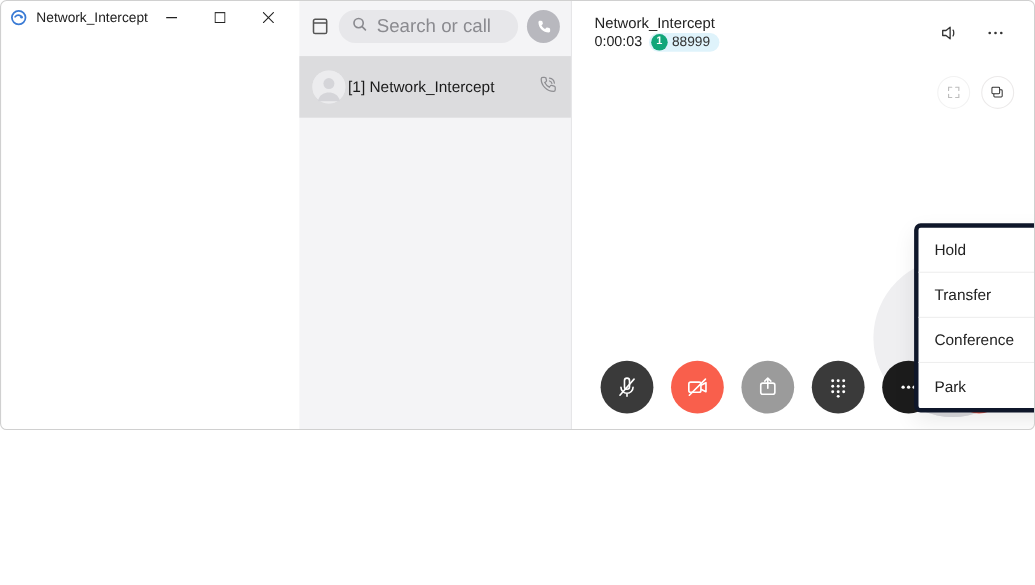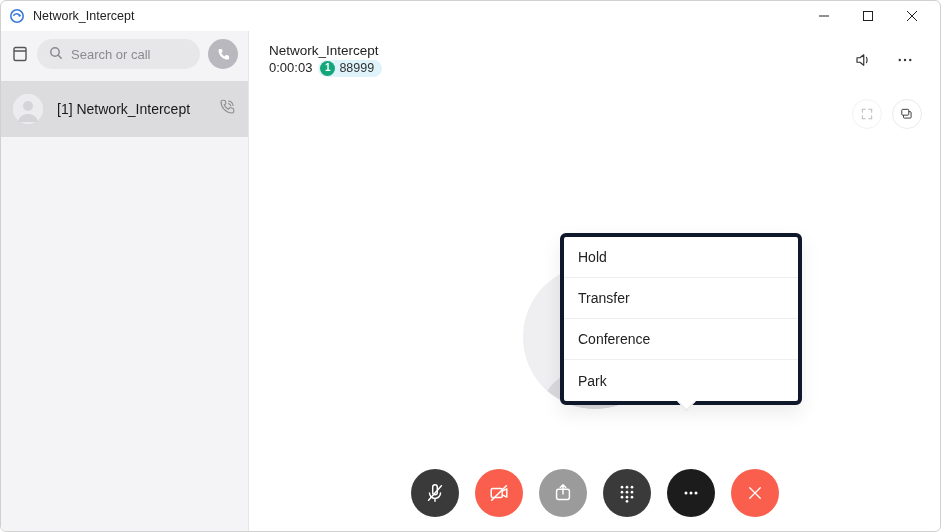--- a/index.html
+++ b/index.html
@@ -1,37 +1,37 @@
 <!DOCTYPE html>
 <html><head>
 <meta charset="utf-8">
 <style>
   * { box-sizing: border-box; }
   html, body { margin:0; padding:0; width:941px; height:532px; font-family: "Segoe UI", Arial, sans-serif; background:#fff; color:#1a1a1a; }
-  .window { width:941px; height:532px; display:flex; flex-direction:column; border:1px solid #d0d0d0; border-radius:6px; overflow:hidden; }
+  .window { width:941px; height:391px; display:flex; flex-direction:row; border:1px solid #d0d0d0; border-radius:6px; overflow:hidden; }
 
   
   .titlebar { height:30px; display:flex; align-items:center; padding:0 6px 0 8px; font-size:12.5px; color:#222; user-select:none; }
   .titlebar .app-icon { width:16px; height:16px; margin-right:8px; }
   .titlebar .spacer { flex:1; }
   .sysbtn { width:44px; height:28px; display:flex; align-items:center; justify-content:center; }
   .sysbtn svg { display:block; }
 
   
   .body { flex:1; display:flex; position:relative; overflow:hidden; }
 
   
   .sidebar { width:248px; background:#f4f4f6; border-right:1px solid #e6e6e8; display:flex; flex-direction:column; padding-top:8px; }
   .side-top { display:flex; align-items:center; gap:8px; padding:0 10px 12px 10px; }
   .arch-icon { width:18px; height:18px; display:flex; align-items:center; justify-content:center; color:#555; }
-  .search-pill { flex:1; height:30px; background:#e7e7ea; border-radius:15px; display:flex; align-items:center; padding:0 12px; gap:8px; color:#8a8a8f; font-size:13px; }
+  .search-pill { flex:1; height:30px; background:#e7e7ea; border-radius:15px; display:flex; align-items:center; padding:0 12px; gap:8px; color:#8a8a8f; font-size:17px; }
   .search-pill svg { color:#8a8a8f; }
   .dial-btn { width:30px; height:30px; border-radius:15px; background:#b8b8be; display:flex; align-items:center; justify-content:center; }
 
-  .call-item { height:56px; background:#dcdcde; display:flex; align-items:center; padding:0 12px; gap:14px; }
+  .call-item { height:56px; background:#dcdcde; display:flex; align-items:center; padding:0 12px; gap:2px; }
   .call-item .avatar-sm { width:30px; height:30px; border-radius:15px; background:#ececee; display:flex; align-items:center; justify-content:center; }
   .call-item .label { flex:1; font-size:14px; color:#1a1a1a; }
   .call-item .phone-icon { color:#888; }
 
   
   .main { flex:1; position:relative; display:flex; flex-direction:column; }
   .main-header { height:58px; display:flex; align-items:center; padding:0 20px; gap:12px; }
   .call-meta { display:flex; flex-direction:column; line-height:1.2; }
   .call-name { font-size:13.5px; color:#222; }
   .call-sub { display:flex; align-items:center; gap:6px; font-size:13px; color:#222; }

